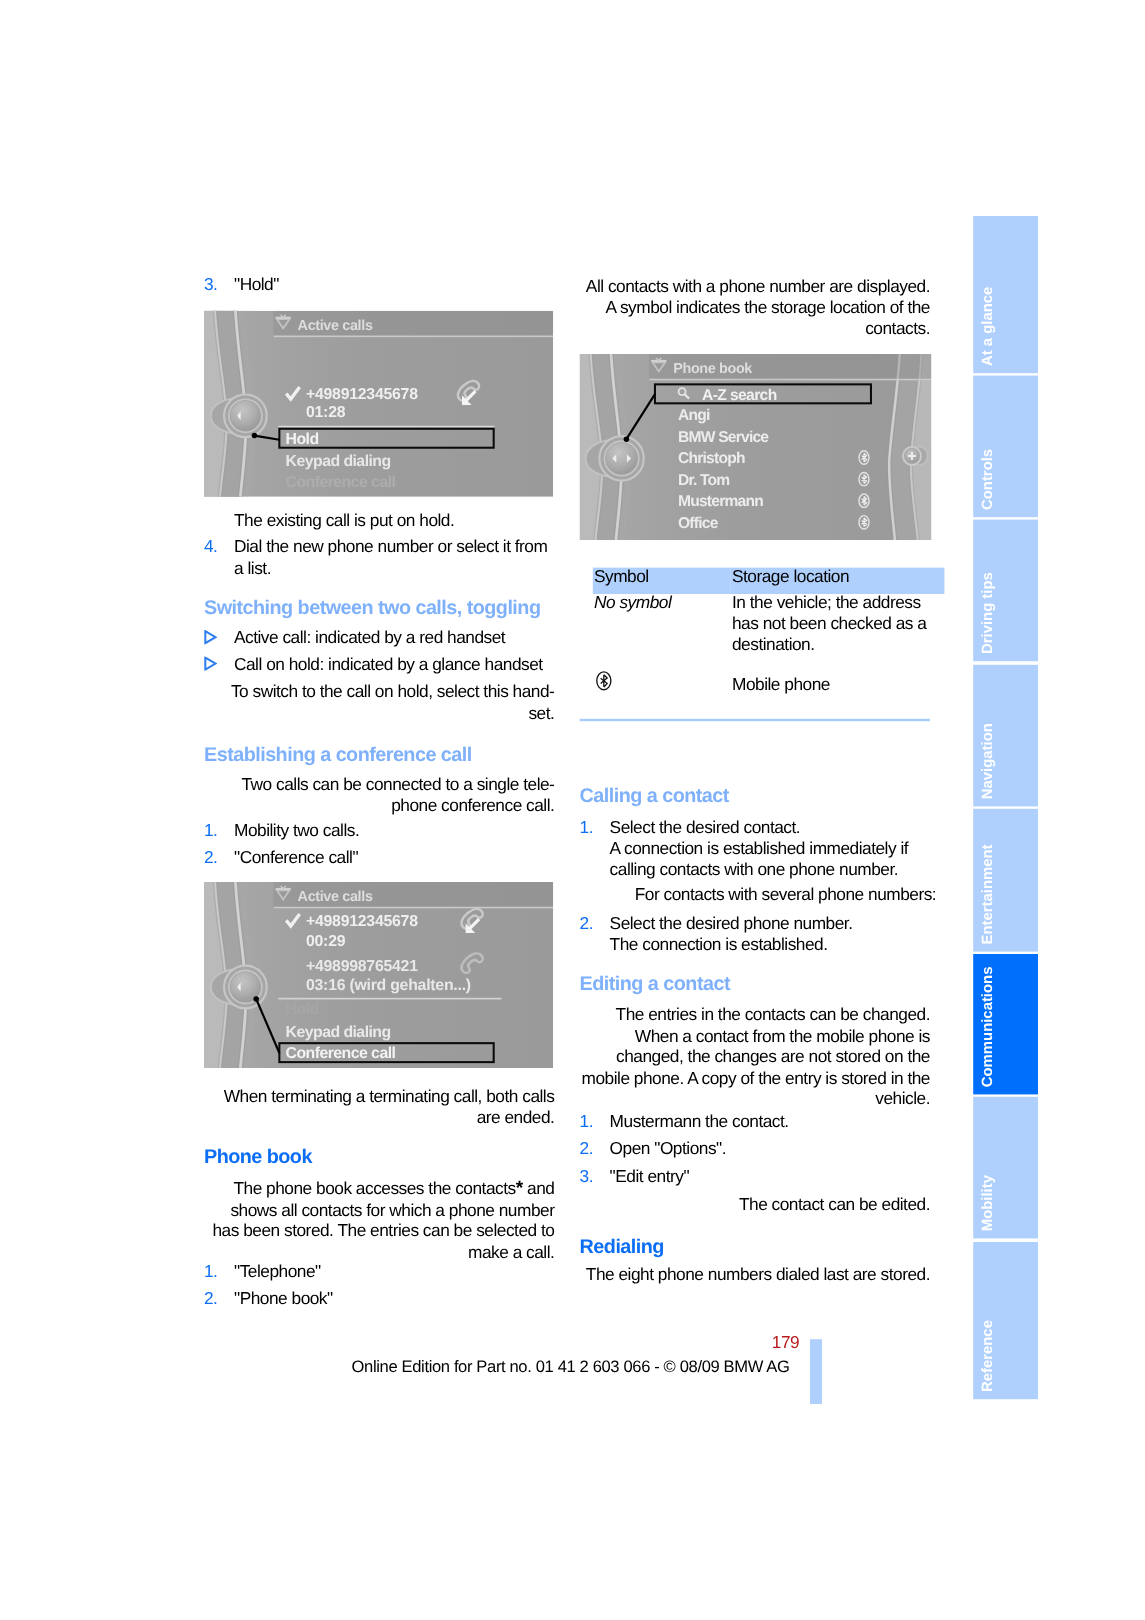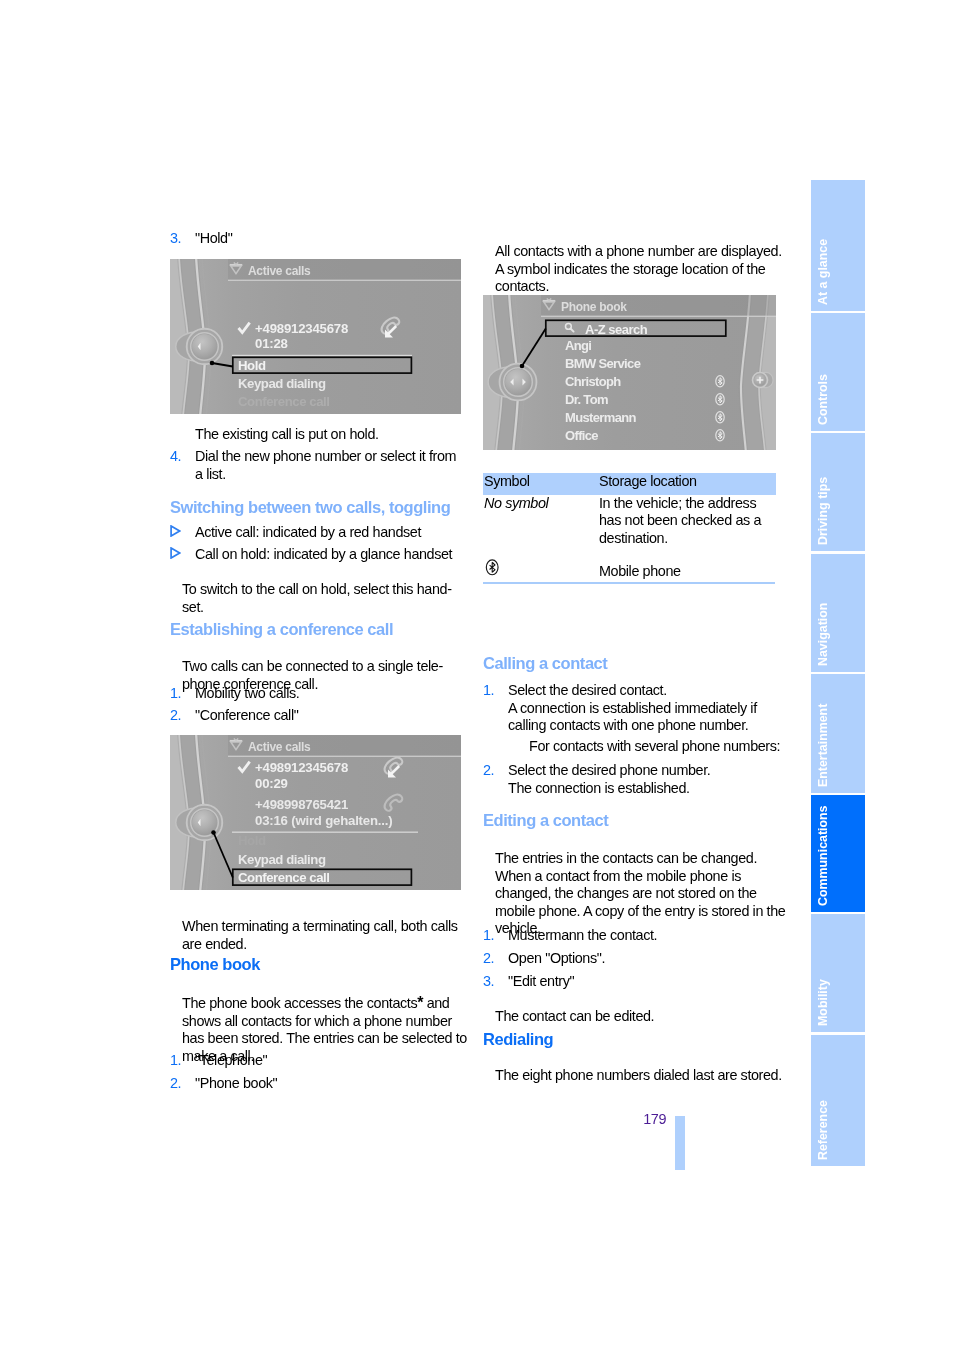--- a/index.html
+++ b/index.html
@@ -8,53 +8,53 @@
        -webkit-font-smoothing:antialiased;}
   .page{position:absolute;left:0;top:0;width:954px;height:1350px;}
 
   
   .col{position:absolute;width:292px;left:0;top:0;}
   .col-left{}
   .col-right{}
   div.blk,p.blk,h2.blk,h3.blk{position:absolute;width:292px;box-sizing:border-box;}
 
   
-  .p{font-size:14.4px;line-height:17.6px;color:#000;margin:12px;letter-spacing:-0.4px;}
+  .p{font-size:14.4px;line-height:17.6px;color:#000;margin:0;letter-spacing:-0.4px;text-align:right;}
 
   
   .li{padding-left:25px;font-size:14.4px;line-height:17.6px;color:#000;letter-spacing:-0.4px;}
   .li .num{position:absolute;left:0;top:0;color:#0b6ef5;}
   .li .bul{position:absolute;left:-0.5px;top:1px;width:11px;height:12px;line-height:0;}
   .li .cont{display:block;}
   .star{font-weight:bold;font-size:16px;}
 
   h2.sec{font-size:16.5px;line-height:19px;font-weight:bold;color:#0b6ef5;margin:0;letter-spacing:-0.45px;}
   h3.sub{font-size:16.5px;line-height:19px;font-weight:bold;color:#7fb1fb;margin:0;letter-spacing:-0.45px;}
 
   
-  table.sym{border-collapse:collapse;width:293px;font-size:14.4px;line-height:17.6px;letter-spacing:-0.4px;}
+  table.sym{border-collapse:collapse;width:293px;font-size:14.4px;line-height:17.6px;letter-spacing:-0.4px;margin-left:11px;}
   table.sym th{background:#afd0fd;font-weight:normal;text-align:left;padding:0 0 4px 1px;font-size:14.4px;}
   table.sym td{vertical-align:top;padding:0 0 4px 1px;}
-  table.sym tr:last-child td{padding-top:12px;padding-bottom:0;}
+  table.sym tr:last-child td{padding-top:12px;padding-bottom:16px;}
   table.sym td:first-child{width:114px;font-style:italic;}
   table.sym td.iconcell{padding-top:2px;}
   table.sym tr:last-child td.iconcell{padding-top:8px;}
   .tblrule{height:2px;background:#a8ccfb;margin-top:1px;}
 
   
   .tab{position:absolute;left:811px;width:54px;background:#afd0fd;}
   .tab span{position:absolute;left:5px;top:0;width:100%;height:100%;color:#fff;font-weight:bold;
             font-size:12.4px;line-height:14px;white-space:nowrap;
             writing-mode:vertical-rl;transform:rotate(180deg);
             display:flex;align-items:flex-start;justify-content:flex-start;
             padding:6px 0 0 0;box-sizing:border-box;}
   .tab.active{background:#006ffc;}
 
   
-  .pageno{position:absolute;font-size:14.4px;color:#4c1d95;letter-spacing:-0.4px;}
+  .pageno{position:absolute;font-size:14.4px;color:#b91c1c;letter-spacing:-0.4px;}
   .footline{position:absolute;font-size:13.8px;color:#000;letter-spacing:-0.3px;line-height:16px;}
   .pagebar{position:absolute;background:#afd0fd;}
 </style>
 </head>
 <body>
 
 <div class="page">
 
   <div class="col col-left">
 
@@ -469,13 +469,14 @@
       <div class="tab" style="top: 914px; height: 118px;">
         <span>Mobility</span>
       </div>
       <div class="tab" style="top: 1035px; height: 131px;">
         <span>Reference</span>
       </div>
     </div>
 
   <div class="pageno" style="left:606px;top:1110.5px;width:60px;text-align:right;">179</div>
   <div class="pagebar" style="left:675px;top:1116px;width:10px;height:54px;"></div>
+  <div class="footline" style="left:293px;top:1130.5px;">Online Edition for Part no. 01 41 2 603 066 - © 08/09 BMW AG</div>
 </div>
 
 </body></html>

